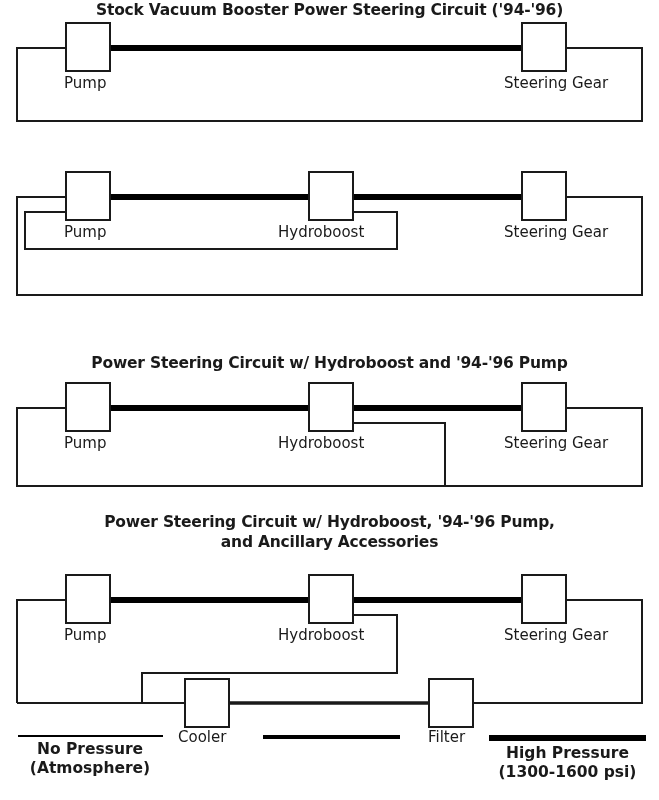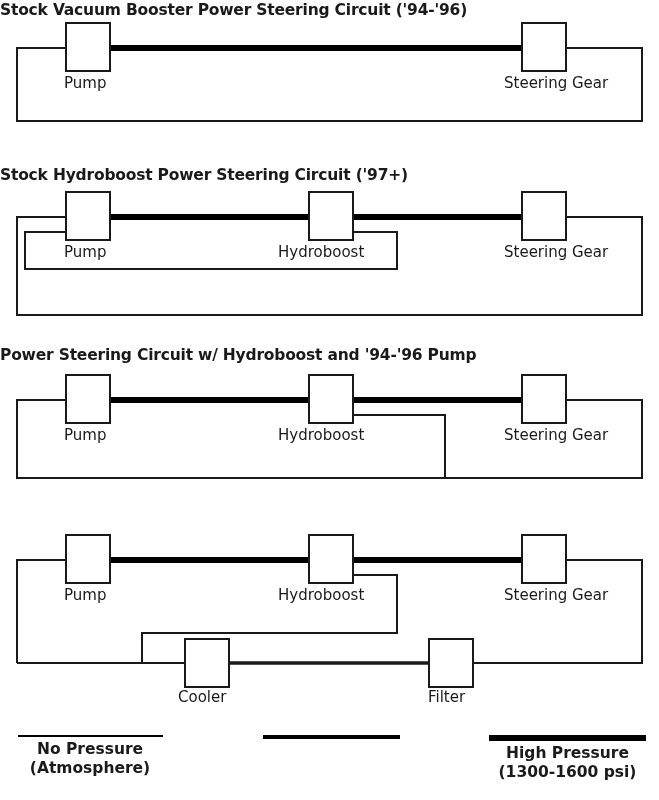--- a/index.html
+++ b/index.html
@@ -19,21 +19,21 @@
     position: relative;
     width: 659px;
     height: 800px;
   }
   .diagram-block {
     position: absolute;
     left: 0;
     width: 659px;
   }
   .diagram-title {
-    text-align: left;
+    text-align: center;
     font-family: "DejaVu Sans", sans-serif;
     font-weight: bold;
     font-size: 15.5px;
     letter-spacing: -0.2px;
     color: #1a1a1a;
     line-height: 20px;
     white-space: pre-line;
   }
   .diagram-svg-wrap {
     position: relative;
@@ -89,21 +89,20 @@
         <rect x="66" y="3" width="44" height="48" fill="#ffffff" stroke="#1a1a1a" stroke-width="2"></rect>
         <text class="box-label" x="64" y="68">Pump</text>
 
         <rect x="522" y="3" width="44" height="48" fill="#ffffff" stroke="#1a1a1a" stroke-width="2"></rect>
         <text class="box-label" x="504" y="68">Steering Gear</text>
       </svg>
     </div>
   </div>
 
   <div class="diagram-block" style="top:165px;">
-    <div class="diagram-title">Stock Hydroboost Power Steering Circuit ('97+)</div>
     <div class="diagram-svg-wrap">
       <svg width="659" height="145" viewBox="0 0 659 145">
 
         <path d="M 566 32 L 642 32 L 642 130 L 17 130 L 17 32 L 66 32" fill="none" stroke="#1a1a1a" stroke-width="2"></path>
 
         <path d="M 353 47 L 397 47 L 397 84 L 25 84 L 25 47 L 66 47" fill="none" stroke="#1a1a1a" stroke-width="2"></path>
 
         <line x1="108" y1="32" x2="311" y2="32" stroke="#000000" stroke-width="6"></line>
 
         <line x1="351" y1="32" x2="524" y2="32" stroke="#000000" stroke-width="6"></line>
@@ -113,21 +112,21 @@
 
         <rect x="309" y="7" width="44" height="48" fill="#ffffff" stroke="#1a1a1a" stroke-width="2"></rect>
         <text class="box-label" x="278" y="72">Hydroboost</text>
 
         <rect x="522" y="7" width="44" height="48" fill="#ffffff" stroke="#1a1a1a" stroke-width="2"></rect>
         <text class="box-label" x="504" y="72">Steering Gear</text>
       </svg>
     </div>
   </div>
 
-  <div class="diagram-block" style="top:345px;">
+  <div class="diagram-block" style="top:353px;">
     <div class="diagram-title">Power Steering Circuit w/ Hydroboost and '94-'96 Pump</div>
     <div class="diagram-svg-wrap">
       <svg width="659" height="130" viewBox="0 0 659 130">
 
         <path d="M 566 35 L 642 35 L 642 113 L 17 113 L 17 35 L 66 35" fill="none" stroke="#1a1a1a" stroke-width="2"></path>
 
         <path d="M 353 50 L 445 50 L 445 113" fill="none" stroke="#1a1a1a" stroke-width="2"></path>
 
         <line x1="108" y1="35" x2="311" y2="35" stroke="#000000" stroke-width="6"></line>
 
@@ -139,20 +138,22 @@
         <rect x="309" y="10" width="44" height="48" fill="#ffffff" stroke="#1a1a1a" stroke-width="2"></rect>
         <text class="box-label" x="278" y="75">Hydroboost</text>
 
         <rect x="522" y="10" width="44" height="48" fill="#ffffff" stroke="#1a1a1a" stroke-width="2"></rect>
         <text class="box-label" x="504" y="75">Steering Gear</text>
       </svg>
     </div>
   </div>
 
   <div class="diagram-block" style="top:512px;">
+    <div class="diagram-title">Power Steering Circuit w/ Hydroboost, '94-'96 Pump,
+and Ancillary Accessories</div>
     <div class="diagram-svg-wrap">
       <svg width="659" height="190" viewBox="0 0 659 190">
 
         <path d="M 66 48 L 17 48 L 17 151" fill="none" stroke="#1a1a1a" stroke-width="2"></path>
 
         <line x1="17" y1="151" x2="185" y2="151" stroke="#1a1a1a" stroke-width="2"></line>
 
         <path d="M 353 63 L 397 63 L 397 121 L 142 121 L 142 151" fill="none" stroke="#1a1a1a" stroke-width="2"></path>
 
         <path d="M 566 48 L 642 48 L 642 151 L 473 151" fill="none" stroke="#1a1a1a" stroke-width="2"></path>

